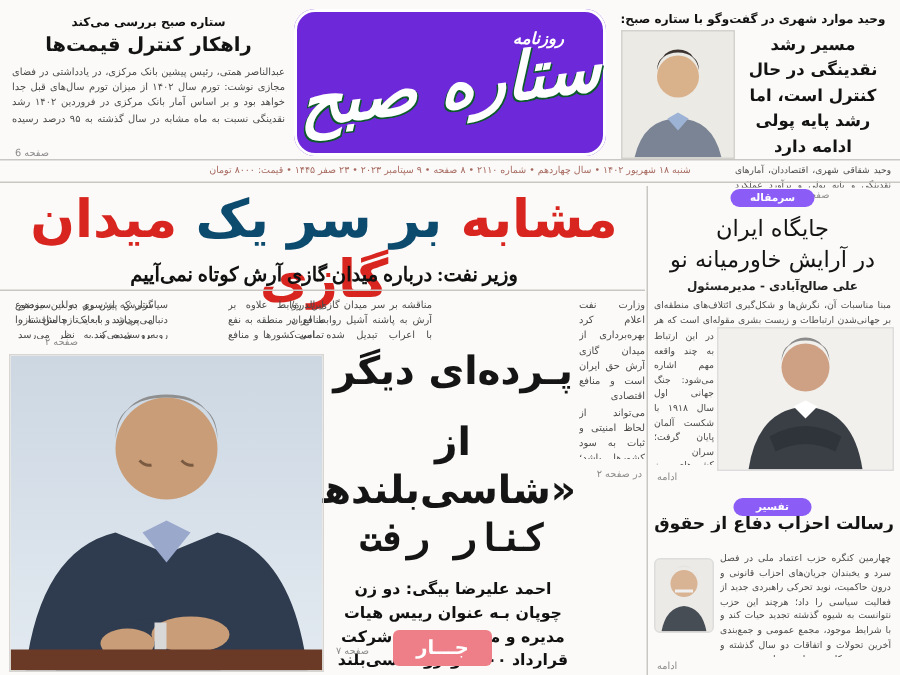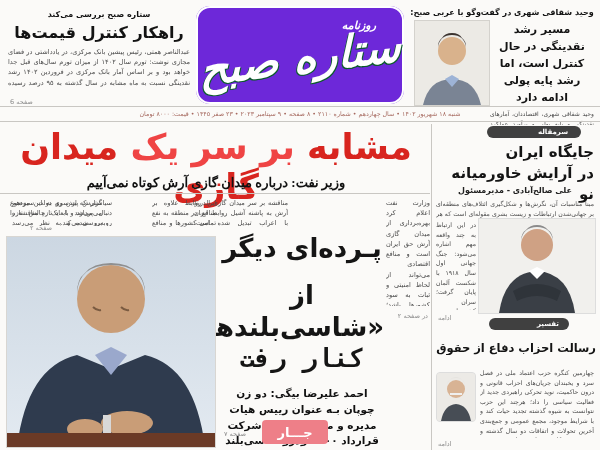--- a/index.html
+++ b/index.html
@@ -3,65 +3,65 @@
 <meta charset="utf-8">
 <style>
   html,body{margin:0;padding:0;}
   body{background:#e9e7e3;font-family:"DejaVu Sans",sans-serif;}
   #page{position:relative;width:600px;height:450px;background:#fbfaf8;overflow:hidden;direction:rtl;}
   .abs{position:absolute;}
   .kicker{font-size:8px;font-weight:bold;color:#111;text-align:center;}
   .tiny{font-size:6.6px;line-height:1.55;color:#4a4a4a;text-align:justify;overflow:hidden;}
   .pageref{font-size:6.5px;color:#8a8a8a;}
   .byline{font-size:8px;font-weight:bold;color:#222;text-align:center;}
-  .badge{background:#404040;color:#fff;font-size:7px;font-weight:bold;border-radius:7px;
-         display:flex;align-items:center;justify-content:center;padding-left:38px;}
-  .hl-black{color:#ef4444;margin-top:44px;}
+  .badge{background:#8b5cf6;color:#fff;font-size:7px;font-weight:bold;border-radius:7px;
+         display:flex;align-items:center;justify-content:center;}
+  .hl-black{color:#0c4a6e;margin-top:44px;}
   .hl-red{color:#d8251f;}
   .rule{background:#c9c7c3;}
   
   #logo-box{background:#6d28d9;border-radius:14px;box-shadow:0 0 0 2px #fff inset;}
   #logo-title{font-size:44px;font-weight:bold;color:#fff;font-style:italic;
               transform:rotate(-7deg) skewX(-6deg);display:inline-block;
               text-shadow:1px 1px 0 #0c5c2b, -1px 1px 0 #0c5c2b;}
   #logo-sub{font-size:11px;font-weight:bold;color:#fff;font-style:italic;}
   
   .main-hl{font-size:35px;font-weight:bold;text-align:center;letter-spacing:-1px;}
   .sub-hl{font-size:13px;font-weight:bold;color:#111;text-align:center;}
   .suv-hl{font-size:26px;font-weight:bold;color:#151515;text-align:center;line-height:1.25;letter-spacing:-0.5px;}
   .deck{font-size:10.5px;font-weight:bold;color:#111;text-align:center;line-height:1.5;}
-  .ed-hl{font-size:15px;font-weight:bold;color:#141414;line-height:1.4;}
+  .ed-hl{font-size:15px;font-weight:normal;color:#141414;text-align:center;line-height:1.4;}
   .cm-hl{font-size:11.5px;font-weight:bold;color:#141414;text-align:center;white-space:nowrap;}
   .datebar{font-size:6.3px;color:#a6695f;text-align:center;line-height:14px;}
   .photo{overflow:hidden;}
 </style>
 </head>
 <body>
 
 <div id="page">
 
   <div class="abs" style="right:408px;left:406px;"></div>
   <div class="abs" style="left:8px;top:10px;width:182px;height:94px;">
     <div class="kicker">ستاره صبح بررسی می‌کند</div>
-    <div style="font-size:16px;font-weight:bold;color:#131313;text-align:center;margin-top:4px;">راهکار کنترل قیمت‌ها</div>
+    <div style="font-size:13px;font-weight:bold;color:#131313;text-align:center;margin-top:4px;">راهکار کنترل قیمت‌ها</div>
     <div class="tiny" style="margin-top:5px;height:42px;">عبدالناصر همتی، رئیس پیشین بانک مرکزی، در یادداشتی در فضای مجازی نوشت: تورم سال ۱۴۰۲ از میزان تورم سال‌های قبل جدا خواهد بود و بر اساس آمار بانک مرکزی در فروردین ۱۴۰۲ رشد نقدینگی نسبت به ماه مشابه در سال گذشته به ۹۵ درصد رسیده که بیشترین میزان این دهه در تمام ادوار است. همچنین بدهی دولت به بانک مرکزی ۴۶ هزار میلیارد تومان افزایش یافته که عامل اصلی رشد پایه پولی بوده است؛ بدهی بانک‌ها به بانک مرکزی نیز از فروردین ۱۴۰۱ به ۳۵۵ هزار میلیارد تومان رسیده است. در گزارش، این موارد بررسی شده است.</div>
     <div class="pageref" style="position:absolute;left:2px;bottom:-2px;">صفحه 6</div>
   </div>
 
   <div id="logo-box" class="abs" style="left:196px;top:6px;width:208px;height:98px;">
     <div class="abs" style="right:28px;top:8px;">
       <span id="logo-sub">روزنامه</span>
     </div>
     <div class="abs" style="left:0;right:0;top:26px;text-align:center;">
       <span id="logo-title">ستاره صبح</span>
     </div>
   </div>
 
   <div class="abs" style="left:410px;top:8px;width:184px;height:96px;">
-    <div class="kicker">وحید شقاقی شهری در گفت‌وگو با عربی صبح:</div>
+    <div class="kicker">وحید موارد شهری در گفت‌وگو با ستاره صبح:</div>
     <div class="abs" style="right:0;top:13px;width:104px;">
       <div style="font-size:11px;font-weight:bold;color:#131313;text-align:center;line-height:1.55;">مسیر رشد نقدینگی در حال کنترل است، اما رشد پایه پولی ادامه دارد</div>
       <div class="tiny" style="margin-top:3px;height:16px;font-size:6px;">وحید شقاقی شهری، اقتصاددان، آمارهای نقدینگی و پایه پولی و برآورد عملکرد اقتصادی در مدت دو سال تصدی دولت را بررسی کرد.</div>
       <div class="pageref" style="text-align:center;margin-top:1px;">صفحه ۲</div>
     </div>
 
     <div class="photo abs" style="left:4px;top:12px;width:74px;height:84px;background:#e9e7e2;border:1px solid #d4d2cd;">
       <svg width="74" height="84" viewBox="0 0 74 84">
         <rect width="74" height="84" fill="#eceae5"></rect>
         <circle cx="37" cy="30" r="14" fill="#d9b28c"></circle>
@@ -139,21 +139,21 @@
       <rect width="116" height="94" fill="#f1f0ed"></rect>
       <circle cx="58" cy="26" r="16" fill="#cfa184"></circle>
       <path d="M42 22 q2 -14 16 -14 q14 0 16 14 q0 -8 -5 -11 q-4 -5 -11 -5 q-7 0 -11 5 q-5 3 -5 11z" fill="#8b8b8b"></path>
       <path d="M20 94 q6 -40 38 -42 q32 2 38 42z" fill="#3a3f46"></path>
       <path d="M50 52 l8 8 l8 -8 l-8 -4z" fill="#ffffff"></path>
       <path d="M34 72 q24 -14 48 0 l-4 10 q-20 -10 -40 0z" fill="#2f343a"></path>
     </svg>
   </div>
   <div class="abs pageref" style="left:438px;top:314px;">ادامه</div>
 
-  <div class="abs badge" style="left:489px;top:318px;width:42px;height:12px;">تفسیر</div>
+  <div class="abs badge" style="left:489px;top:332px;width:52px;height:12px;">تفسیر</div>
   <div class="abs cm-hl" style="left:434px;top:341px;width:162px;overflow:hidden;">رسالت احزاب دفاع از حقوق اساسی ملت</div>
   <div class="abs" style="left:436px;top:368px;width:158px;height:70px;">
     <div class="photo" style="float:left;width:38px;height:48px;margin:4px 4px 0 0;border-radius:4px;background:#e8e7e4;border:1px solid #ddd;overflow:hidden;">
       <svg width="38" height="48" viewBox="0 0 38 48">
         <rect width="38" height="48" fill="#eceae6"></rect>
         <circle cx="19" cy="16" r="9" fill="#d8b394"></circle>
         <path d="M10 13 q1 -8 9 -8 q8 0 9 8 q0 -5 -3 -6 q-2 -3 -6 -3 q-4 0 -6 3 q-3 1 -3 6z" fill="#e6e4e0"></path>
         <path d="M13 20 h12 v2 h-12z" fill="#efefef"></path>
         <path d="M4 48 q3 -16 15 -17 q12 1 15 17z" fill="#474d55"></path>
       </svg>

